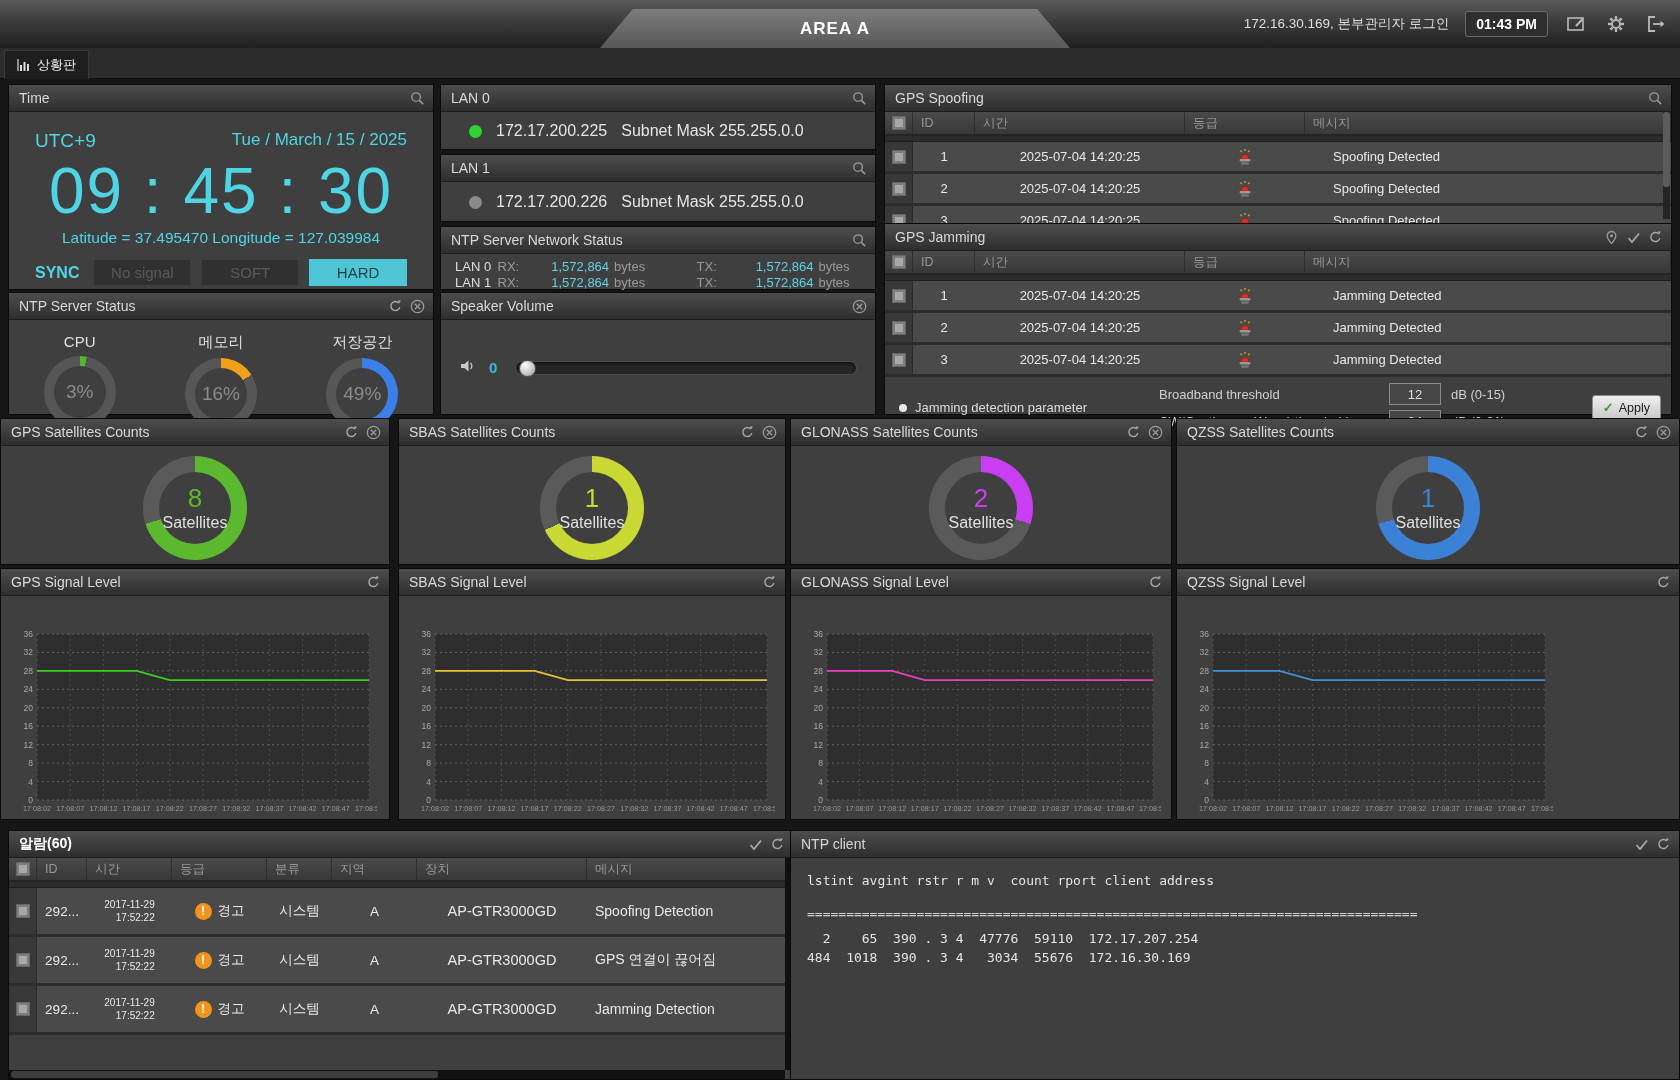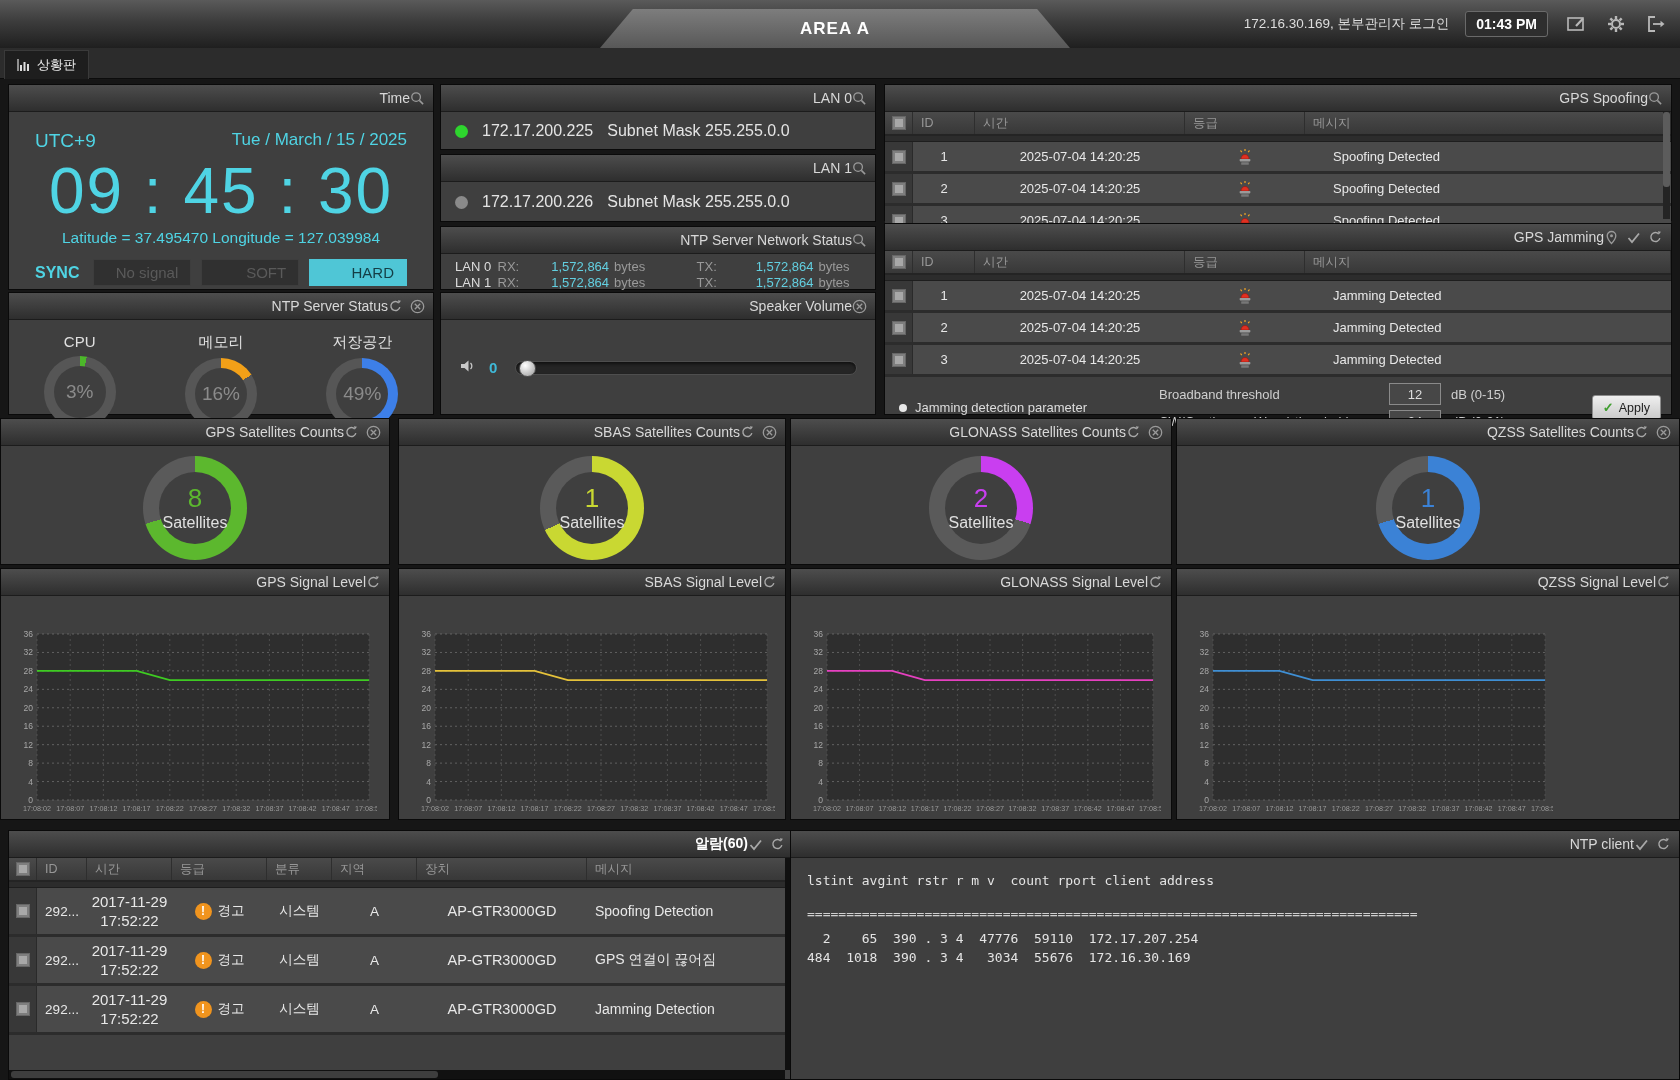--- a/index.html
+++ b/index.html
@@ -10,35 +10,35 @@
   .top-right{position:absolute;right:12px;top:0;height:48px;display:flex;align-items:center;gap:16px;}
   .login-info{font-size:13.5px;color:#ddd;}
   .clock-badge{background:#2e2e2e;border:1px solid #6a6a6a;border-radius:3px;color:#fff;font-weight:bold;font-size:14px;padding:4px 10px;}
   .top-icon{width:24px;height:24px;display:flex;align-items:center;justify-content:center;cursor:pointer;}
   
   .navbar{position:absolute;top:48px;left:0;width:1680px;height:30px;background:#2c2c2c;border-bottom:1px solid #0c0c0c;padding-left:21px;}
   .nav-tab{position:absolute;left:4px;top:2px;height:28px;padding:0 12px;display:flex;align-items:center;gap:6px;background:#1e1e1e;border:1px solid #3a3a3a;border-bottom:none;font-size:13px;color:#eee;}
   
   .panel{position:absolute;background:#3f3f3f;border:1px solid #0a0a0a;box-sizing:border-box;}
   .phead{height:26px;background:linear-gradient(#4d4d4d,#2e2e2e);border-bottom:1px solid #1c1c1c;display:flex;align-items:center;font-size:14px;color:#d8d8d8;padding:0 8px 0 10px;}
-  .phead .ptitle{flex:1;text-align:right;}
+  .phead .ptitle{flex:1;}
   .picons{display:flex;align-items:center;gap:7px;}
   .icon{width:15px;height:15px;display:inline-flex;cursor:pointer;}
   
   .time-body{padding:12px 26px 0 26px;}
   .tz-row{display:flex;justify-content:space-between;color:#4fd4e4;font-size:19px;margin-top:6px;}
   .tz-row .date{font-size:17px;}
   .big-clock{text-align:center;color:#4fd4e4;font-size:64px;font-weight:400;letter-spacing:2px;margin:6px 0 4px 0;line-height:1.05;}
   .latlon{color:#4fd4e4;font-size:15.5px;text-align:center;margin-bottom:12px;}
   .sync-row{display:flex;align-items:center;gap:10px;}
   .sync-label{color:#4fd4e4;font-size:16px;font-weight:bold;margin-right:4px;}
-  .sync-btn{flex:1;text-align:right;font-size:15px;padding:4px 12px;background:#303030;border:1px solid #3d3d3d;color:#5a5a5a;cursor:pointer;}
+  .sync-btn{flex:1;text-align:center;font-size:15px;padding:4px 12px;background:#303030;border:1px solid #3d3d3d;color:#5a5a5a;cursor:pointer;}
   .sync-btn.active{background:#4fc6d6;color:#143e45;border-color:#4fc6d6;}
   
-  .lan-body{display:flex;align-items:center;gap:14px;padding:0 14px;height:calc(100% - 26px);font-size:16px;color:#e4e4e4;}
+  .lan-body{display:flex;align-items:center;gap:14px;padding:0 28px;height:calc(100% - 26px);font-size:16px;color:#e4e4e4;}
   .dot{width:13px;height:13px;border-radius:50%;}
   
   .net-body{padding:4px 14px;font-size:13px;}
   .net-row{display:flex;align-items:center;height:16px;}
   .net-row .if{width:48px;color:#ddd;}
   .net-row .lbl{width:34px;color:#999;}
   .net-row .val{width:92px;text-align:right;color:#62cfe0;}
   .net-row .unit{width:48px;color:#999;padding-left:5px;}
   .net-row .lbl2{width:40px;color:#999;margin-left:40px;}
   
@@ -48,21 +48,21 @@
   .trow{display:flex;align-items:center;background:#4a4a4a;border-bottom:3px solid #2c2c2c;font-size:13px;color:#e8e8e8;cursor:pointer;}
   .cbc{display:flex;align-items:center;justify-content:center;box-sizing:border-box;background:#383838;border-right:1px solid #2a2a2a;height:100%;}
   .cb{width:12px;height:12px;background:#a8a8a8;border:1px solid #666;box-shadow:inset 0 0 0 2px #7e7e7e;cursor:pointer;}
   .cc{display:flex;align-items:center;justify-content:center;box-sizing:border-box;}
   
   .sp-cb{width:28px;} .sp-id{width:62px;} .sp-time{width:210px;} .sp-grade{width:120px;} .sp-msg{flex:1;justify-content:flex-start;padding-left:28px;}
   .sp-row{height:29px;}
   
   .al-cb{width:28px;} .al-id{width:50px;} .al-time{width:85px;} .al-grade{width:95px;} .al-cat{width:65px;} .al-reg{width:85px;} .al-dev{width:170px;} .al-msg{flex:1;justify-content:flex-start;padding-left:8px;}
   .al-row{height:46px;font-size:13.5px;}
-  .al-time2{display:flex;flex-direction:column;line-height:1.3;font-size:15px;align-items:center;}
+  .al-time2{display:flex;flex-direction:column;line-height:1.3;font-size:10px;align-items:flex-end;}
   .grade-wrap{display:flex;align-items:center;gap:6px;}
   .warn-ic{width:17px;height:17px;border-radius:50%;background:#f0941e;color:#fff;font-weight:bold;font-size:12px;display:flex;align-items:center;justify-content:center;}
   
   .param-area{display:flex;align-items:center;padding:6px 10px 4px 14px;font-size:13px;color:#ddd;}
   .param-label{display:flex;align-items:center;gap:8px;width:260px;}
   .bullet{width:8px;height:8px;border-radius:50%;background:#e8e8e8;}
   .param-rows{flex:1;display:flex;flex-direction:column;gap:5px;}
   .param-row{display:flex;align-items:center;}
   .param-row .pl{width:230px;color:#cfcfcf;}
   .pinput{width:46px;height:18px;background:#474747;border:1px solid #8a8a8a;color:#ddd;text-align:center;font-size:13px;margin-right:10px;}

